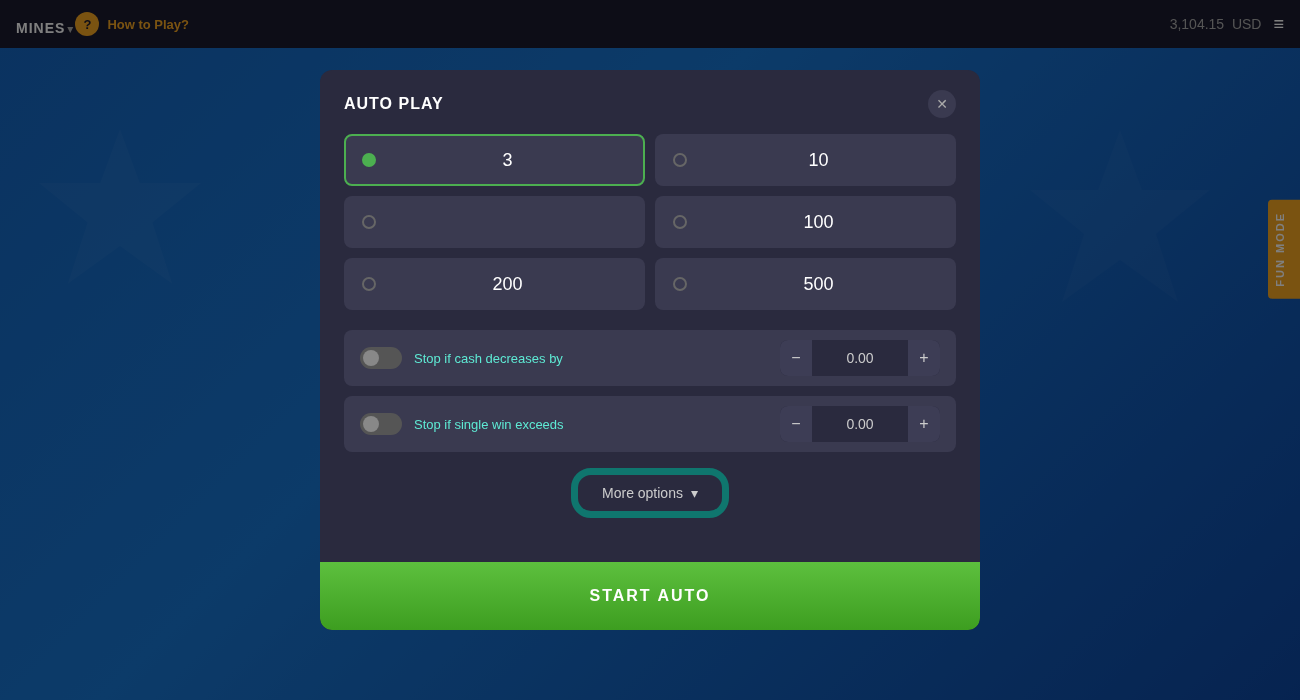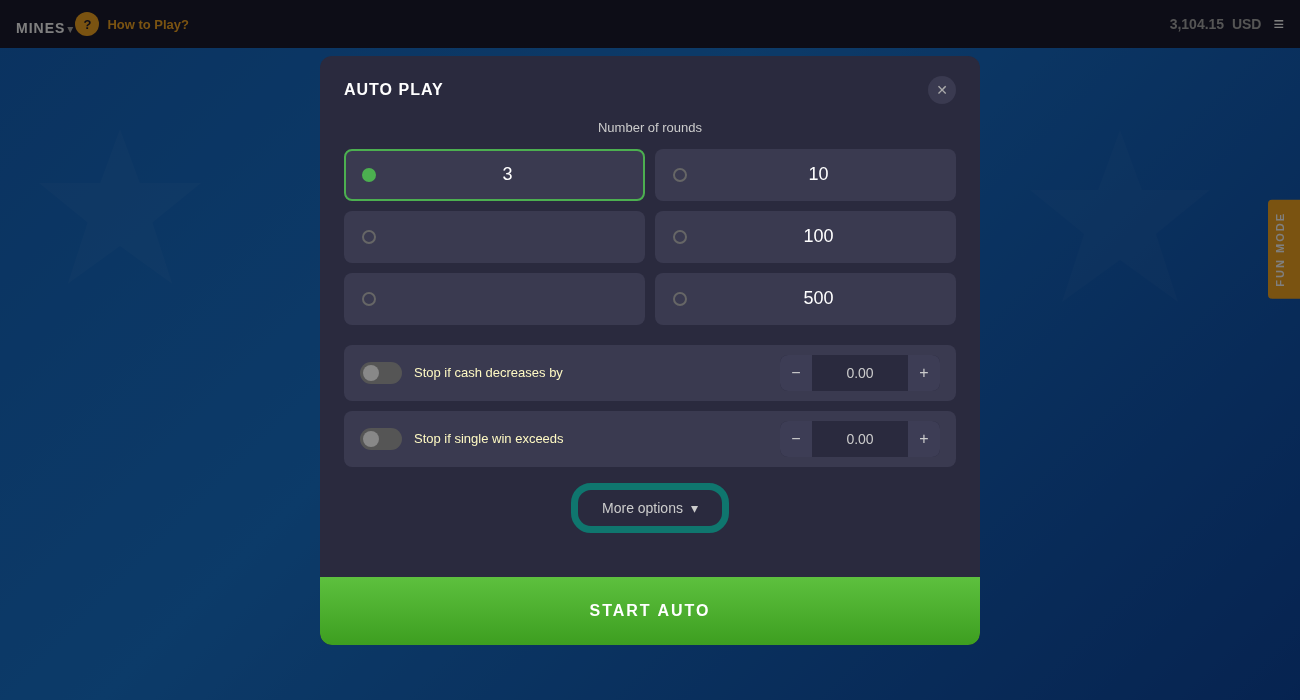--- a/index.html
+++ b/index.html
@@ -98,21 +98,21 @@
       align-items: center;
       gap: 12px;
     }
     .balance {
       color: #fff;
       font-size: 14px;
       font-weight: bold;
     }
     .balance span {
       color: #aaa;
-      font-weight: bold;
+      font-weight: normal;
     }
     .menu-icon {
       color: #fff;
       font-size: 18px;
       cursor: pointer;
     }
 
     
     .fun-mode {
       position: absolute;
@@ -260,21 +260,21 @@
       position: absolute;
       top: 3px;
       left: 3px;
       width: 16px;
       height: 16px;
       border-radius: 50%;
       background: #888;
     }
 
     .toggle-label {
-      color: #fef9c3;
+      color: #5eead4;
       font-size: 13px;
       flex: 1;
     }
 
     .amount-control {
       display: flex;
       align-items: center;
       gap: 0;
       background: #2a2a3e;
       border-radius: 8px;
@@ -376,21 +376,20 @@
 <div class="modal-overlay">
   <div class="modal">
     
     <div class="modal-header">
       <span class="modal-title">AUTO PLAY</span>
       <button class="close-btn">✕</button>
     </div>
 
     <div class="modal-body">
 
-      <div class="rounds-label">Number of rounds</div>
 
       <div class="rounds-grid">
 
         <div class="round-option selected">
           <div class="radio-dot active"></div>
           <span class="round-value">3</span>
         </div>
         <div class="round-option">
           <div class="radio-dot"></div>
           <span class="round-value">10</span>
@@ -399,20 +398,21 @@
         <div class="round-option">
           <div class="radio-dot"></div>
         </div>
         <div class="round-option">
           <div class="radio-dot"></div>
           <span class="round-value">100</span>
         </div>
 
         <div class="round-option">
           <div class="radio-dot"></div>
+          <span class="round-value">200</span>
         </div>
         <div class="round-option">
           <div class="radio-dot"></div>
           <span class="round-value">500</span>
         </div>
       </div>
 
       <div class="toggle-row">
         <div class="toggle-switch"></div>
         <span class="toggle-label">Stop if cash decreases by</span>

